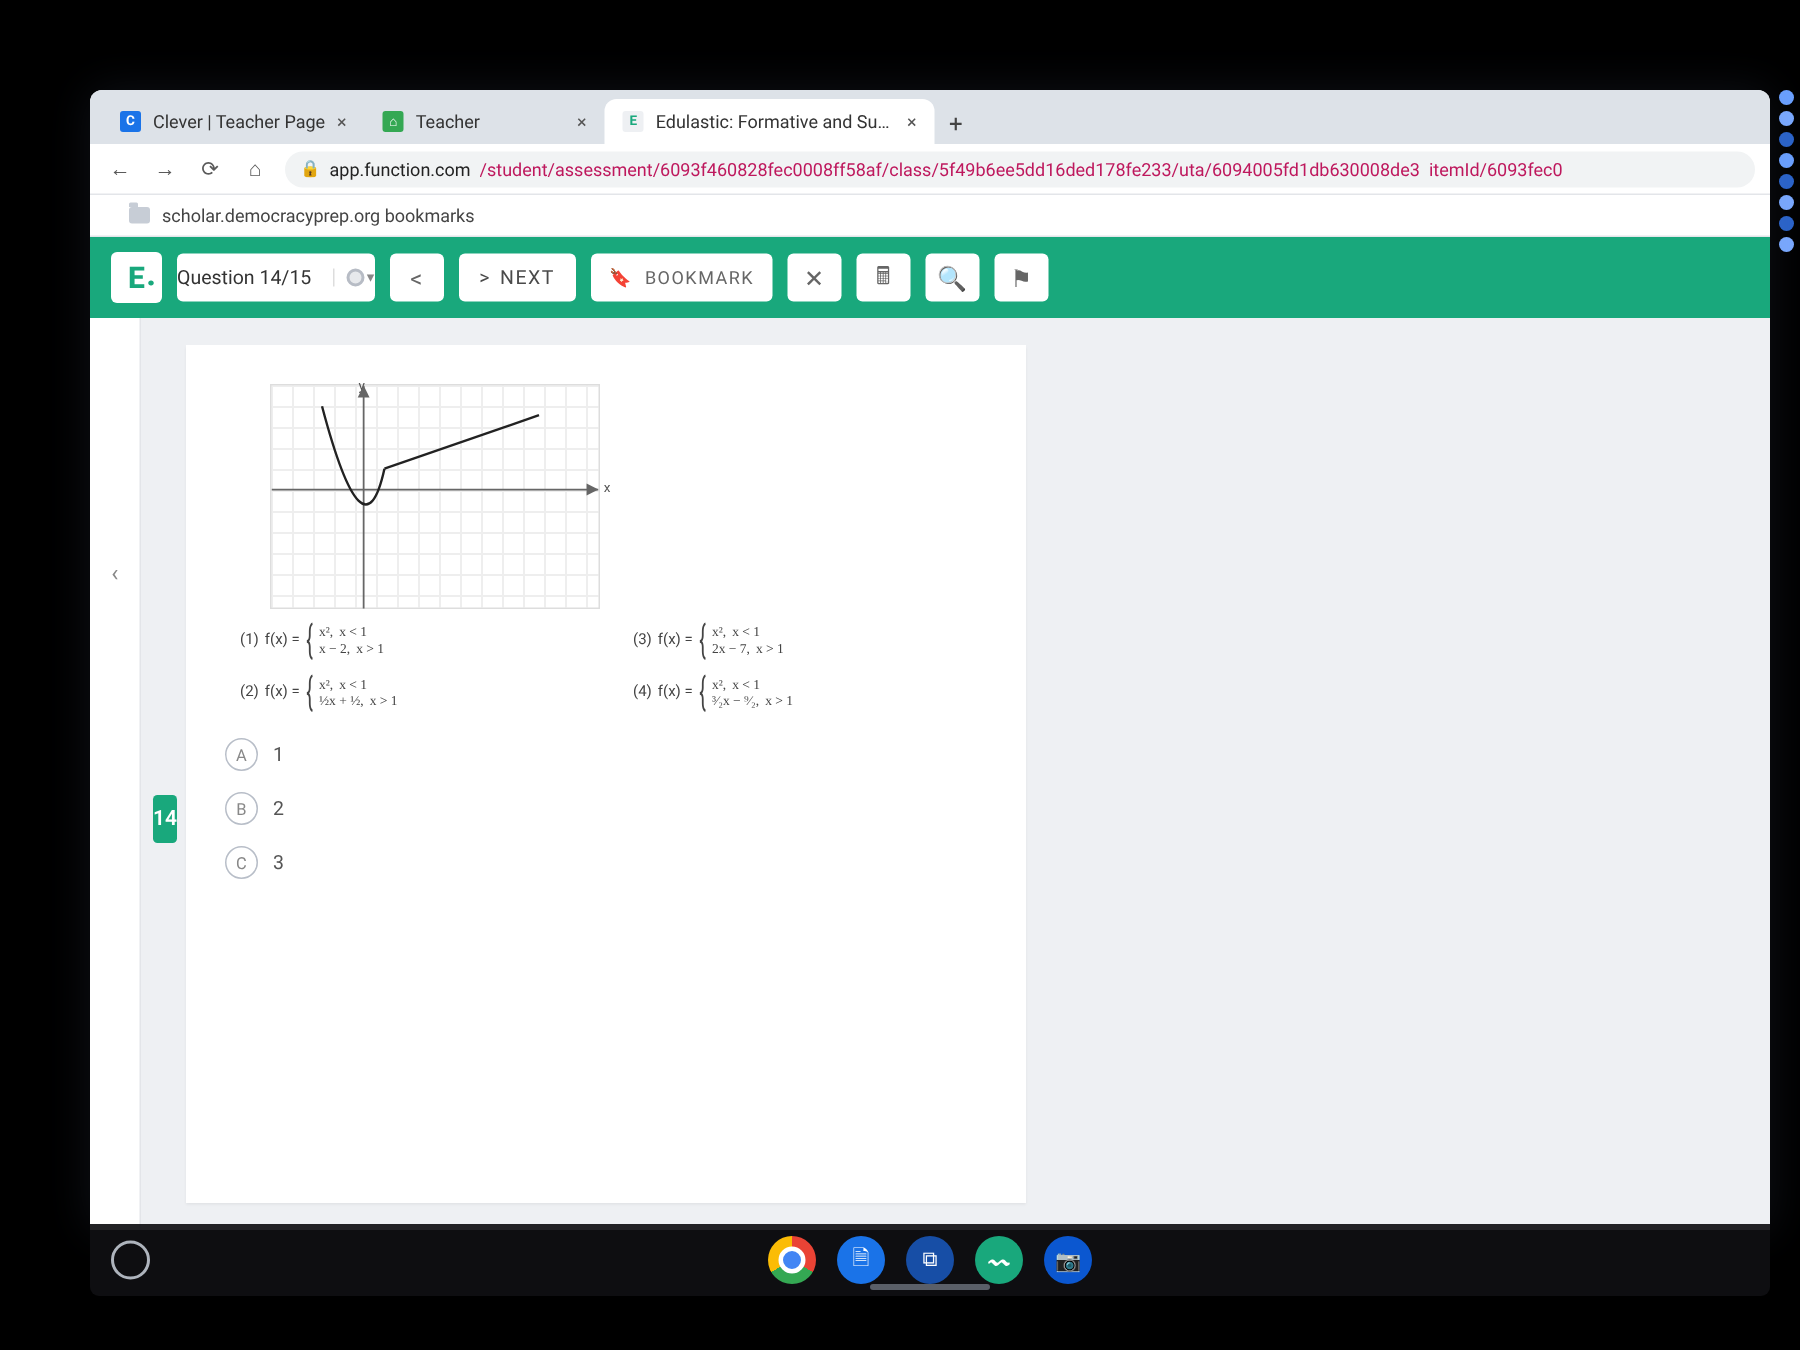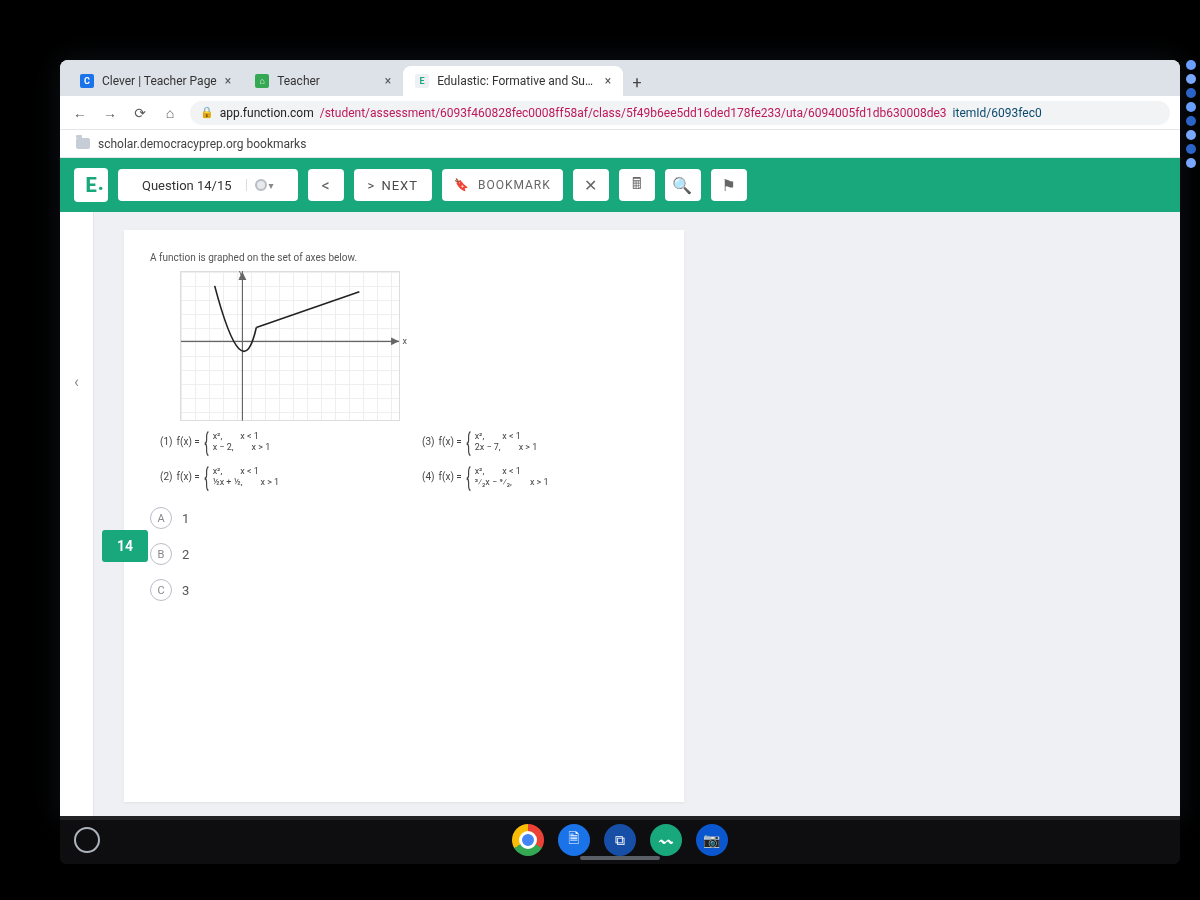--- a/index.html
+++ b/index.html
@@ -76,26 +76,26 @@
     border-radius: 12px;
     display:flex; align-items:center;
     padding: 0 10px;
     font-size: 12px;
     color: #555;
     gap:6px;
   }
   .addr .lock { font-size: 11px; color:#5a5a5a; }
   .addr .host { color:#222; }
   .addr .path { color:#be185d; white-space:nowrap; overflow:hidden; text-overflow:ellipsis; }
-  .addr .frag { color:#0c4a6e; }
+  .addr .frag { color:#be185d; }
 
   
   .bmbar {
     height: 28px; background:#fff; border-bottom:1px solid #e3e5e9;
-    display:flex; align-items:center; gap:8px; padding:0 16px;
+    display:flex; align-items:center; gap:8px; padding:0 26px;
     font-size:12px; color:#444;
   }
   .bm-folder { width:14px; height:11px; background:#c7cdd6; border-radius:2px; position:relative; }
   .bm-folder::before{ content:""; position:absolute; top:-3px; left:0; width:6px; height:3px; background:#c7cdd6; border-radius:1px 1px 0 0;}
 
   
   .app-header {
     height: 54px;
     background: #19a87c;
     display:flex; align-items:center;
@@ -108,21 +108,21 @@
     font-weight:800; font-size:20px;
     display:flex; align-items:center; justify-content:center;
     border-radius:4px;
     position:relative;
   }
   .logo-e::after{ content:"·"; position:absolute; right:4px; bottom:2px; color:#19a87c; font-weight:900;}
   .q-chip {
     background:#fff; color:#333;
     height: 32px; border-radius:4px;
     display:flex; align-items:center; gap:10px;
-    padding: 0 24px; font-size:13px;
+    padding: 0 0; font-size:13px;
   }
   .eye { display:flex; align-items:center; gap:2px; padding-left:8px; border-left:1px solid #ddd; margin-left:4px;}
   .eye .dot { width:12px;height:12px;border-radius:50%;background:#e7e9ec;border:2px solid #b7bcc5;}
   .eye .chev { font-size:10px; color:#888;}
   .sq-btn {
     width:36px; height:32px; background:#fff; border-radius:4px;
     display:flex; align-items:center; justify-content:center;
     color:#666; cursor:pointer;
   }
   .next-btn {
@@ -162,21 +162,21 @@
   .worksheet {
     background:#fff;
     width: 560px;
     padding: 22px 26px 30px 26px;
     box-shadow: 0 1px 2px rgba(0,0,0,.06);
     position:relative;
   }
   .qnum-badge {
     position:absolute;
     left:-22px; top: 300px;
-    width: 46px; height: 32px;
+    width: 16px; height: 32px;
     background:#19a87c; color:#fff;
     display:flex; align-items:center; justify-content:center;
     font-size:14px; font-weight:600;
     border-radius:3px;
   }
 
   .prompt1 { font-size:10px; color:#555; margin-bottom:8px; }
 
   .graph {
     width: 220px; height: 150px;
@@ -203,21 +203,21 @@
     margin: 6px 0 20px 10px;
   }
   .fx { display:flex; align-items:center; gap:4px; }
   .fx .num { font-size:10px; }
   .brace {
     font-size: 26px; line-height: 20px;
     transform: scaleX(.5);
     margin: 0 -2px;
   }
   .piece { display:flex; flex-direction:column; gap:1px; font-size:9px;}
-  .piece .row { display:flex; gap:18px;}
+  .piece .row { display:flex; gap:4px;font-family:Liberation Serif, serif;}
 
   .answers { display:flex; flex-direction:column; gap:14px; margin-top:8px;}
   .ans {
     display:flex; align-items:center; gap:10px;
     font-size:13px; color:#555; cursor:pointer;
   }
   .ans .bubble {
     width:22px; height:22px; border-radius:50%;
     border:1px solid #b8bec8;
     display:flex; align-items:center; justify-content:center;
@@ -351,21 +351,20 @@
 
   <div class="content">
     <div class="left-rail">
       <span class="chev">‹</span>
     </div>
 
     <div class="page">
       <div class="worksheet">
         <div class="qnum-badge">14</div>
 
-        <div class="prompt1">A function is graphed on the set of axes below.</div>
 
         <div class="graph">
           <span class="y-lbl">y</span>
           <span class="x-lbl">x</span>
           <svg viewBox="0 0 220 150">
             <line x1="62" y1="0" x2="62" y2="150" stroke="#666" stroke-width="1.2"></line>
             <line x1="0" y1="70" x2="220" y2="70" stroke="#666" stroke-width="1.2"></line>
             <polygon points="62,0 58,8 66,8" fill="#666"></polygon>
             <polygon points="220,70 212,66 212,74" fill="#666"></polygon>
 

